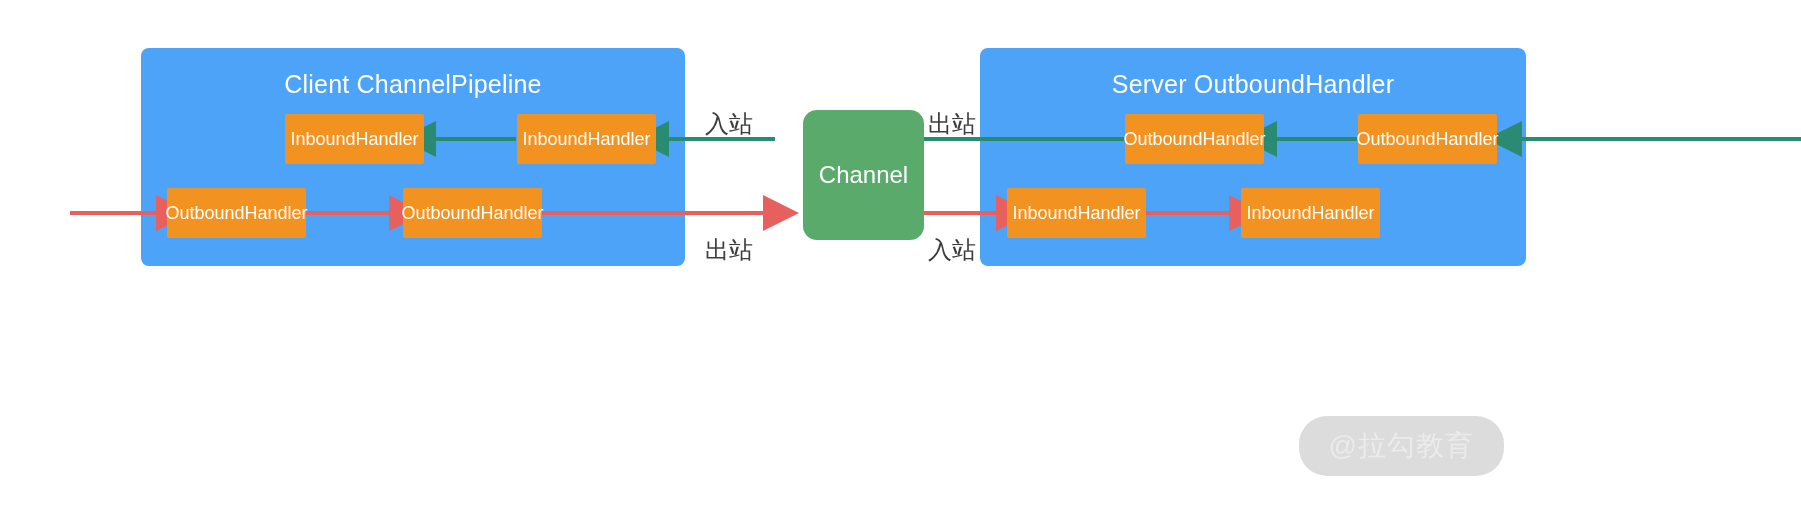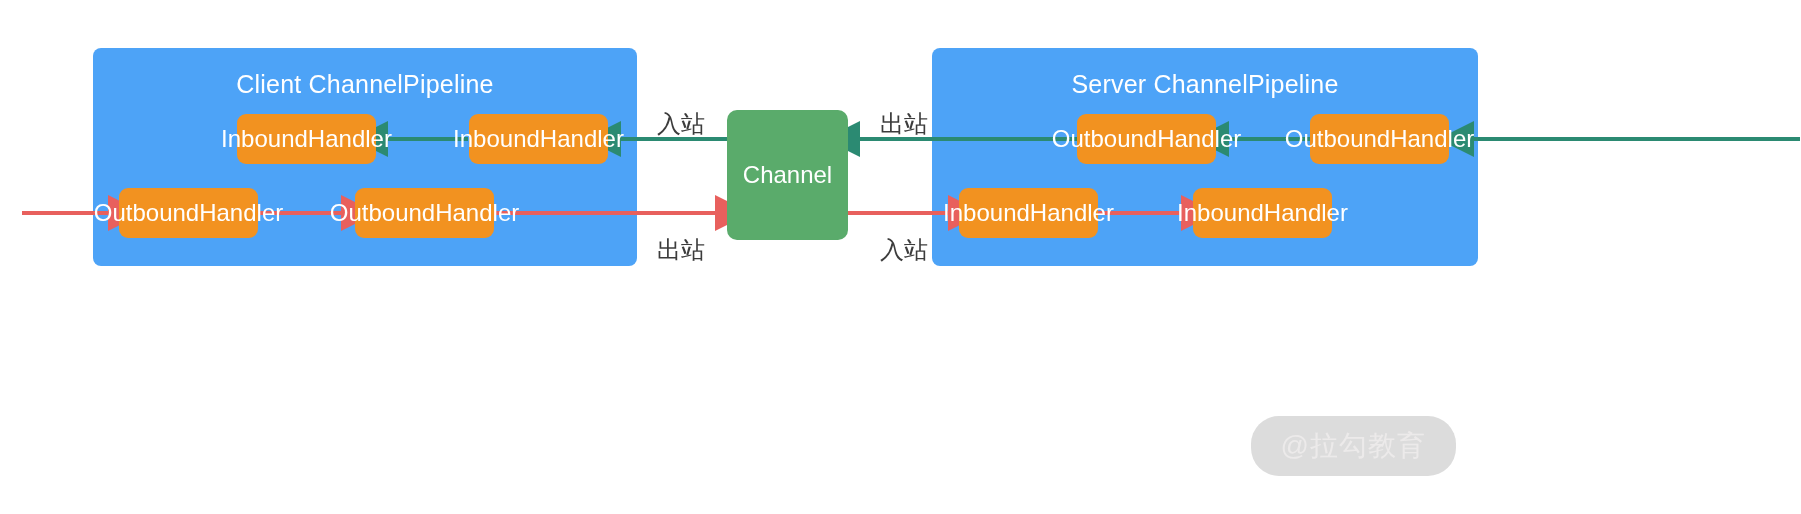--- a/index.html
+++ b/index.html
@@ -2,43 +2,43 @@
 <html><head>
 <meta charset="utf-8">
 <style>
   html,body{margin:0;padding:0;}
   body{
     width:1801px;height:514px;
     background:#ffffff;
     font-family:"Liberation Sans","DejaVu Sans",sans-serif;
     overflow:hidden;
   }
-  #stage{position:relative;width:1489px;height:514px;}
+  #stage{position:relative;width:1489px;height:514px;margin-left:48px;}
 
   .panel{
     position:absolute;
     background:#4da3f7;
     border-radius:8px;
   }
   .panel-title{
     position:absolute;
     top:22px;left:0;right:0;
     text-align:center;
     color:#ffffff;
     font-size:25px;
     letter-spacing:.2px;
     white-space:nowrap;
   }
 
   .handler{
     position:absolute;
     background:#f29220;
-    border-radius:9px;
+    border-radius:2px;
     color:#ffffff;
-    font-size:24px;
+    font-size:18px;
     display:flex;
     align-items:center;
     justify-content:center;
     white-space:nowrap;
     z-index:5;
     text-align:right;
   }
 
   .channel{
     position:absolute;
@@ -123,31 +123,31 @@
   <div class="handler" style="left:469px;top:114px;width:139px;height:50px;">
     <span>InboundHandler</span>
   </div>
   <div class="handler" style="left:119px;top:188px;width:139px;height:50px;">
     <span>OutboundHandler</span>
   </div>
   <div class="handler" style="left:355px;top:188px;width:139px;height:50px;">
     <span>OutboundHandler</span>
   </div>
 
-  <div class="channel" style="left:727px;top:110px;width:121px;height:130px;">
+  <div class="channel" style="left:755px;top:110px;width:121px;height:130px;border-radius:14px;">
     <span>Channel</span>
   </div>
 
   <div class="cn-label" style="left:657px;top:108px;">入站</div>
   <div class="cn-label" style="left:657px;top:234px;">出站</div>
   <div class="cn-label" style="left:880px;top:108px;">出站</div>
   <div class="cn-label" style="left:880px;top:234px;">入站</div>
 
   <div class="panel" style="left:932px;top:48px;width:546px;height:218px;">
-    <div class="panel-title">Server ChannelPipeline</div>
+    <div class="panel-title">Server OutboundHandler</div>
   </div>
 
   <div class="handler" style="left:1077px;top:114px;width:139px;height:50px;">
     <span>OutboundHandler</span>
   </div>
   <div class="handler" style="left:1310px;top:114px;width:139px;height:50px;">
     <span>OutboundHandler</span>
   </div>
   <div class="handler" style="left:959px;top:188px;width:139px;height:50px;">
     <span>InboundHandler</span>

